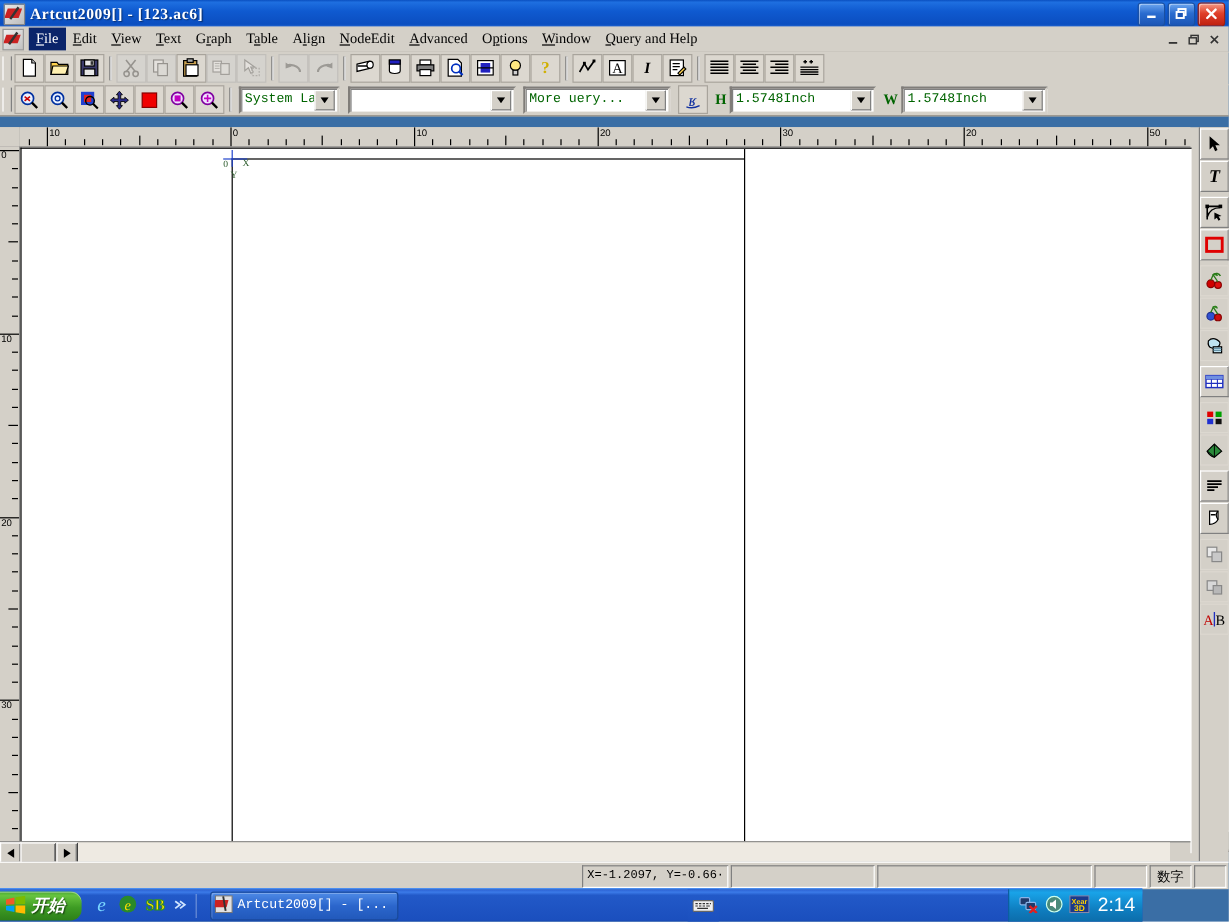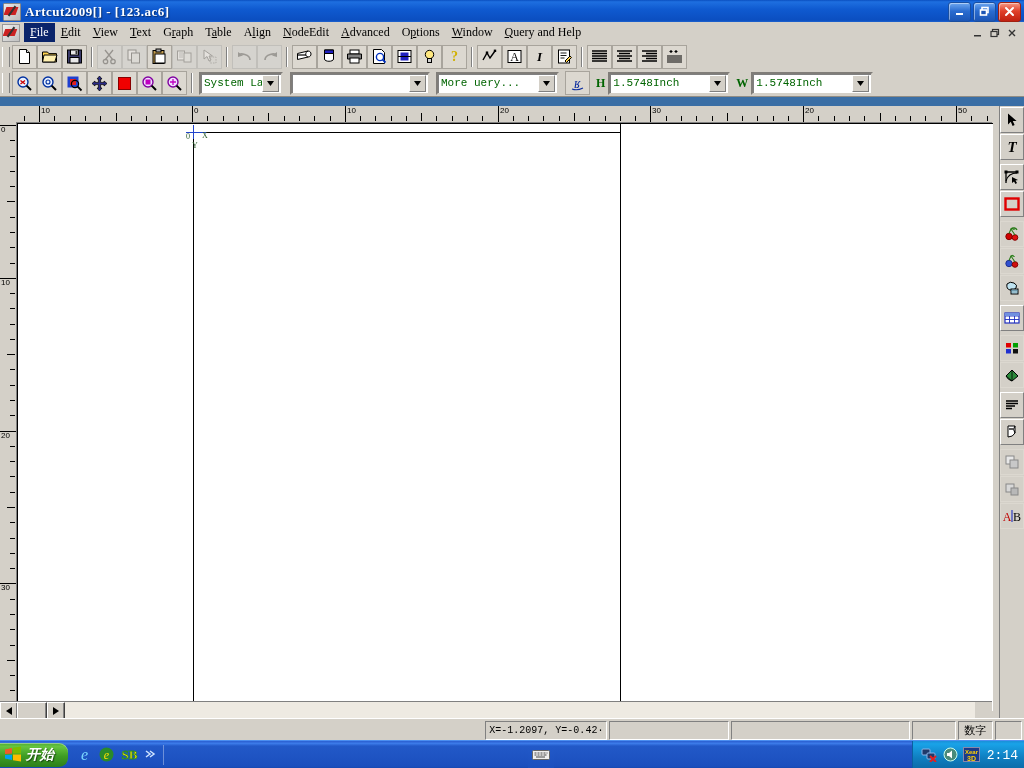--- a/index.html
+++ b/index.html
@@ -149,38 +149,38 @@
   .rbtn svg{display:block;}
 
   
   .statusbar{position:absolute;left:0;top:718px;width:1024px;height:22px;background:#d4d0c8;
              border-top:1px solid #fff;display:flex;align-items:center;}
   .spanel{height:17px;border:1px solid #808080;border-right-color:#fff;border-bottom-color:#fff;
           background:#d4d0c8;display:flex;align-items:center;padding:0 3px;margin-right:2px;
           font-family:"Liberation Mono",monospace;font-size:10px;color:#000;overflow:hidden;white-space:nowrap;}
 
   
-  .taskbar{position:absolute;left:0;top:740px;width:1024px;height:28px;
+  .taskbar{position:absolute;left:0;top:740px;width:952px;height:28px;
      background:linear-gradient(to bottom,#2a5fd0 0%,#3b7ae8 9%,#2259c8 18%,#1b4fbe 90%,#1544a8 100%);
      display:flex;align-items:center;border-top:1px solid #4b8ef0;}
   .startbtn{height:24px;margin:2px 0 2px 0;padding:0 14px 0 4px;display:flex;align-items:center;gap:4px;
      background:linear-gradient(to bottom,#4aa832 0%,#67c43f 14%,#3e9c24 55%,#2d7f19 100%);
      border-radius:0 9px 9px 0;box-shadow:inset 0 1px 0 rgba(255,255,255,.4);}
   .startlbl{color:#fff;font-family:"Liberation Serif",serif;font-weight:bold;font-size:14px;font-style:italic;
      text-shadow:1px 1px 1px rgba(0,0,0,.5);}
   .qlaunch{display:flex;align-items:center;gap:5px;padding:0 5px 0 8px;height:22px;}
   .qsep{width:1px;height:20px;background:rgba(255,255,255,.35);margin:0 2px;}
   .taskitem{height:22px;margin-left:4px;padding:0 8px 0 3px;display:flex;align-items:center;gap:4px;
      background:linear-gradient(to bottom,#4e8ae6 0%,#2b66cc 50%,#2259bb 100%);
      border:1px solid #1a4a9a;border-radius:3px;box-shadow:inset 1px 1px 0 rgba(255,255,255,.25);
      color:#fff;font-family:"Liberation Mono",monospace;font-size:11px;white-space:nowrap;}
   .tray{margin-left:auto;height:28px;display:flex;align-items:center;gap:5px;padding:0 6px 0 8px;
      background:linear-gradient(to bottom,#1a8fd8 0%,#19a3e8 10%,#0f7ec0 60%,#0c6ba8 100%);
      border-left:1px solid #0a5fa0;}
-  .traytime{color:#fff;font-family:Liberation Mono, monospace;font-size:13px;margin-left:2px;}
+  .traytime{color:#fff;font-family:Liberation Sans, sans-serif;font-size:16px;margin-left:2px;}
   .langbar{height:28px;width:26px;display:flex;align-items:center;justify-content:center;
      background:linear-gradient(to bottom,#2a5fd0 0%,#3b7ae8 9%,#2259c8 18%,#1b4fbe 100%);}
 </style>
 </head>
 <body>
 
 <div id="app">
 
   <div class="titlebar">
     <div class="title-ico"></div>
@@ -792,21 +792,21 @@
       <svg width="18" height="14" viewBox="0 0 18 14">
         <text x="4" y="12" font-family="Liberation Serif, serif" font-size="12" text-anchor="middle" fill="#c00000">A</text>
         <path d="M9 1 L9 13" stroke="#2030c0" stroke-width="1.1"></path>
         <text x="14" y="12" font-family="Liberation Serif, serif" font-size="12" text-anchor="middle" fill="#000">B</text>
       </svg>
     </div>
   </div>
 
   <div class="statusbar">
     <div style="width:505px;height:17px;"></div>
-    <div class="spanel" style="width:118px;">X=-1.2097, Y=-0.42·</div>
+    <div class="spanel" style="width:118px;">X=-1.2097, Y=-0.66·</div>
     <div class="spanel" style="width:117px;"></div>
     <div class="spanel" style="width:178px;"></div>
     <div class="spanel" style="width:37px;"></div>
     <div class="spanel" style="width:28px;justify-content:center;font-family:'Liberation Sans',sans-serif;font-size:11px;">数字</div>
     <div class="spanel" style="width:20px;"></div>
   </div>
 
   <div class="taskbar">
     <div class="startbtn">
       <span>
@@ -838,20 +838,30 @@
         </svg>
       </span>
       <span>
         <svg width="12" height="14" viewBox="0 0 12 14">
           <path d="M2 4 L6 7 L2 10 M6 4 L10 7 L6 10" fill="none" stroke="#cfe4ff" stroke-width="1.5"></path>
         </svg>
       </span>
       <span class="qsep"></span>
     </div>
 
+    <div class="taskitem">
+      <span>
+        <svg width="15" height="15" viewBox="0 0 15 15">
+          <rect x="0.5" y="0.5" width="14" height="14" fill="#e0e0e0" stroke="#777"></rect>
+          <path d="M1.5 4 h11 v6 h-11 z" fill="#cc2222" transform="skewX(-15)"></path>
+          <path d="M7 1 L9 13" stroke="#333" stroke-width="1.6"></path>
+        </svg>
+      </span>
+      <span>Artcut2009[] - [...</span>
+    </div>
 
     <div class="langbar" style="margin-left:auto;">
       <svg width="18" height="14" viewBox="0 0 18 14">
         <rect x="0.5" y="2.5" width="17" height="9" rx="1" fill="#f0f0f0" stroke="#666"></rect>
         <path d="M2.5 5h2M5.5 5h2M8.5 5h2M11.5 5h2M14.5 5h1M2.5 7h2M5.5 7h2M8.5 7h2M11.5 7h3M4 9h9" stroke="#333" stroke-width=".9"></path>
       </svg>
     </div>
 
     <div class="tray">
       <span>

